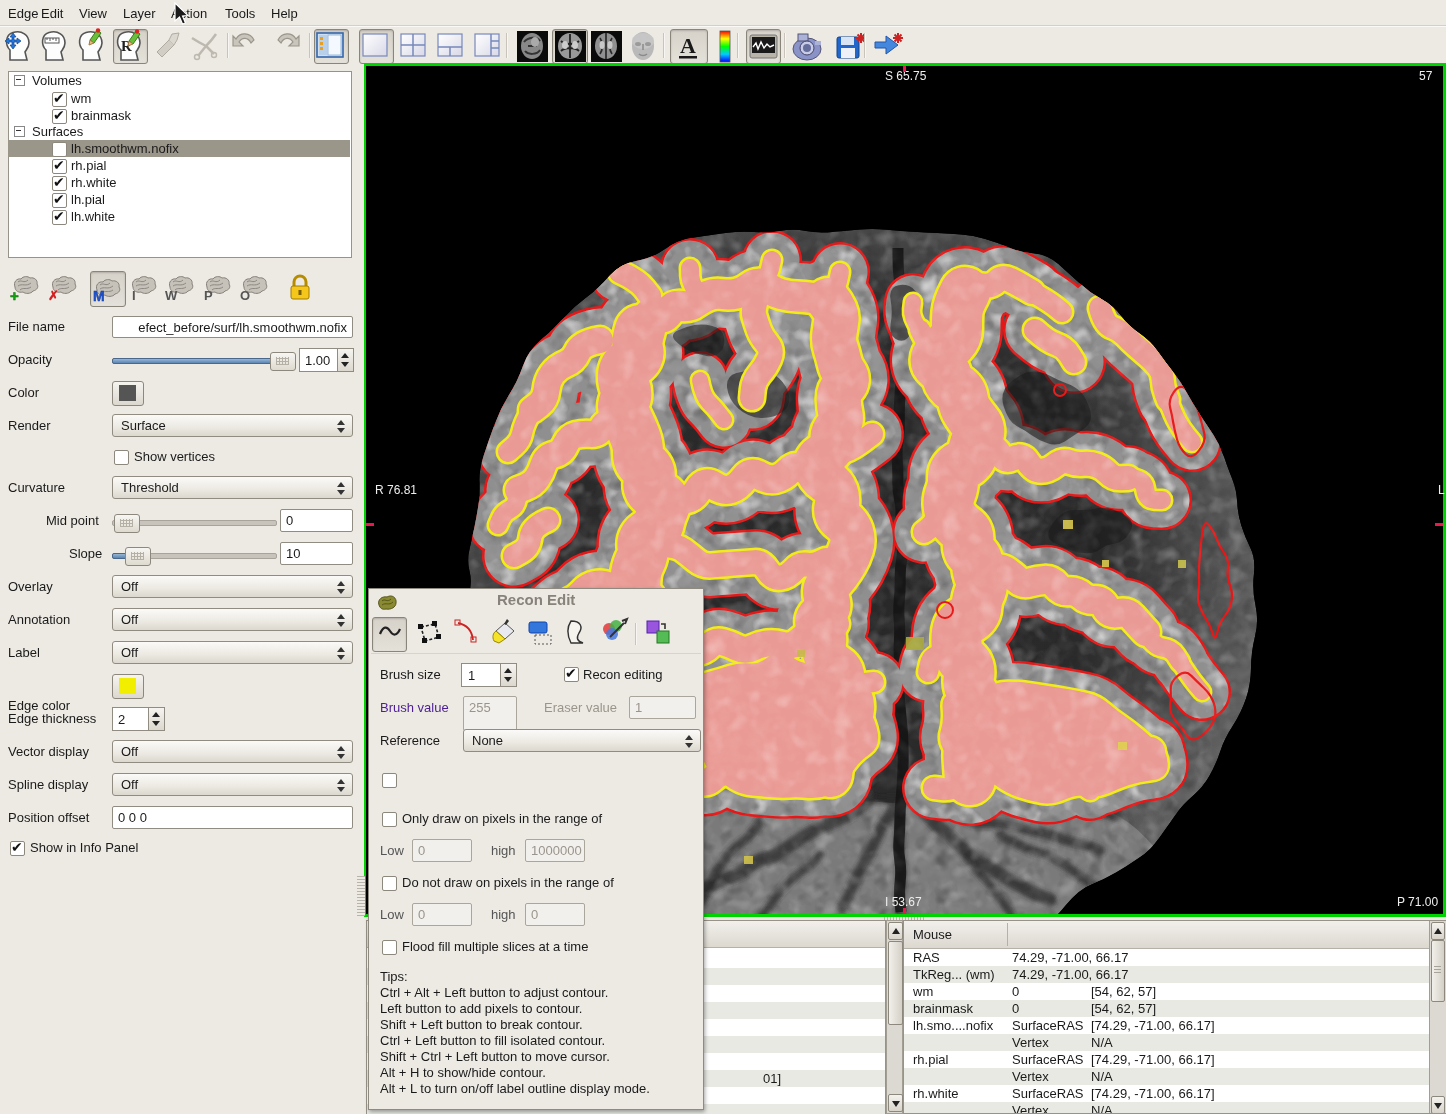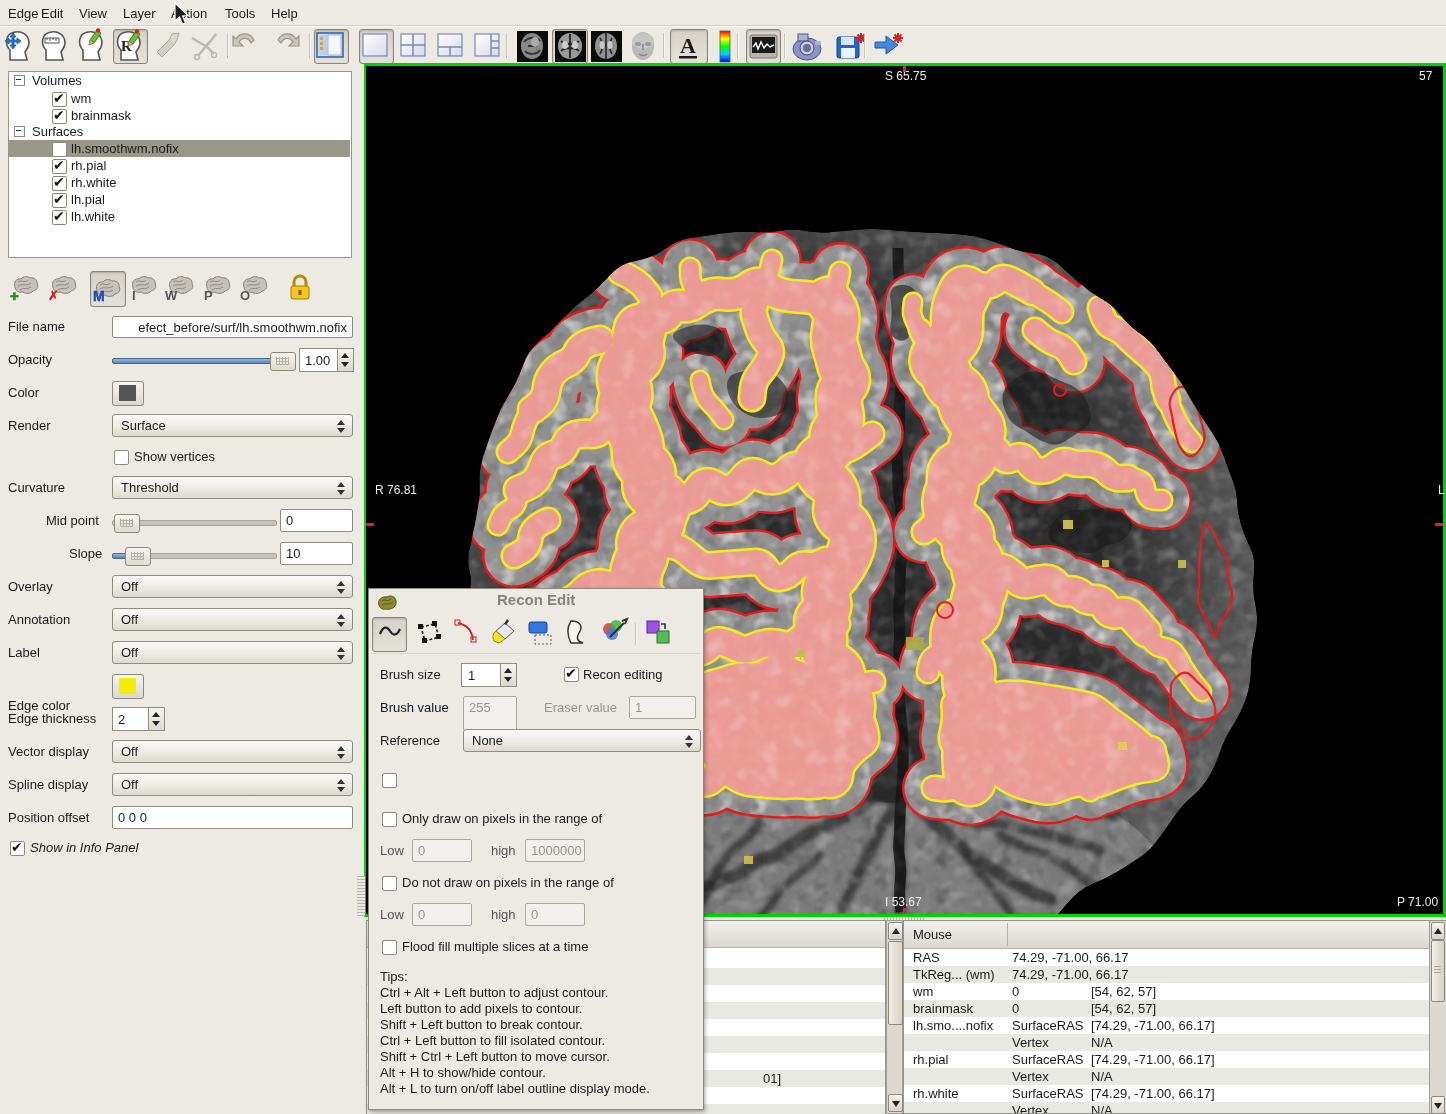--- a/index.html
+++ b/index.html
@@ -317,21 +317,21 @@
       <div class="ar"></div>
     </div>
  <div class="lbl" style="left:8px;top:777px;">Spline display</div>
  <div class="combo" style="top:773px;">
       <span>Off</span>
       <div class="ar"></div>
     </div>
  <div class="lbl" style="left:8px;top:810px;">Position offset</div>
  <div class="field" style="left:112px;top:806px;width:241px;height:23px;">0 0 0</div>
  <div class="ck c" style="left:10px;top:841px;"></div>
-    <div class="lbl" style="left:30px;top:840px;font-style:italic;">Show in Info Panel</div>
+    <div class="lbl" style="left:30px;top:840px;">Show in Info Panel</div>
 </div>
 
 <div class="abs" style="left:364px;top:63px;width:1082px;height:854px;background:#00d400;"></div>
 <div class="abs" id="mainview" style="left:366px;top:66px;width:1077px;height:848px;background:#000;overflow:hidden;">
     <svg width="1077" height="848" style="position:absolute;left:0;top:0">
 <defs>
 <clipPath id="bclip">
           <path d="M547.1,165.8 Q559.3,166.6 571.4,167.1 Q583.6,167.7 595.5,168.6 Q607.3,169.5 619.3,173.0 Q631.3,176.5 643.1,181.5 Q654.9,186.5 668.3,187.6 Q681.7,188.7 692.3,198.0 Q702.8,207.4 713.1,216.8 Q723.3,226.3 735.3,233.1 Q747.2,239.9 754.9,250.0 Q762.6,260.1 773.5,267.5 Q784.3,274.9 791.8,285.4 Q799.2,295.8 806.9,305.7 Q814.7,315.5 820.7,326.5 Q826.7,337.5 833.6,347.9 Q840.5,358.3 847.2,368.6 Q853.9,378.8 857.8,390.3 Q861.8,401.8 866.2,413.1 Q870.7,424.4 871.2,436.5 Q871.8,448.5 875.4,459.7 Q878.9,470.9 884.3,481.8 Q889.7,492.6 887.9,508.4 Q886.1,524.1 889.5,539.6 Q892.9,555.1 889.0,570.5 Q885.1,585.9 885.0,601.8 Q884.9,617.7 880.1,632.3 Q875.2,646.9 866.8,659.8 Q858.3,672.8 854.2,685.5 Q850.0,698.1 843.5,709.7 Q836.9,721.2 826.7,730.0 Q816.4,738.7 809.1,749.4 Q801.7,760.0 793.2,771.9 Q784.7,783.7 772.8,791.8 Q760.9,800.0 749.6,806.6 Q738.4,813.2 725.8,818.0 Q713.2,822.9 699.5,839.2 Q685.8,855.6 676.0,863.7 Q666.2,871.9 659.7,882.3 Q653.3,892.7 642.3,891.5 Q631.3,890.3 620.0,890.6 Q608.7,890.9 597.3,893.2 Q586.0,895.6 574.7,895.4 Q563.3,895.1 552.0,895.9 Q540.7,896.7 529.3,896.8 Q518.0,896.8 506.7,897.2 Q495.3,897.5 484.0,896.5 Q472.7,895.6 461.3,894.4 Q450.0,893.2 438.7,895.6 Q427.3,898.0 416.0,895.3 Q404.7,892.6 393.3,893.9 Q382.0,895.3 370.7,895.4 Q359.3,895.5 348.0,893.5 Q336.7,891.5 325.3,892.8 Q313.9,894.1 303.4,882.0 Q292.8,869.9 283.4,857.0 Q273.9,844.1 262.1,837.1 Q250.2,830.0 236.6,825.9 Q222.9,821.9 214.8,808.6 Q206.7,795.3 193.4,787.4 Q180.1,779.4 173.4,764.6 Q166.6,749.9 158.0,736.7 Q149.4,723.6 139.9,711.1 Q130.5,698.6 126.8,683.5 Q123.2,668.3 118.3,653.0 Q113.5,637.7 111.0,621.8 Q108.6,605.9 105.4,595.0 Q102.1,584.0 101.2,572.8 Q100.4,561.7 99.9,550.4 Q99.4,539.1 102.9,527.9 Q106.3,516.8 103.6,505.5 Q100.9,494.3 103.5,483.2 Q106.0,472.2 108.4,461.2 Q110.7,450.2 112.4,439.0 Q114.2,427.9 113.5,416.3 Q112.8,404.7 117.8,389.2 Q122.9,373.6 128.5,358.4 Q134.2,343.1 142.8,329.3 Q151.4,315.6 156.9,299.9 Q162.4,284.2 174.7,274.0 Q187.0,263.8 197.3,252.3 Q207.6,240.7 220.2,231.5 Q232.7,222.3 243.4,210.0 Q254.1,197.8 270.0,195.0 Q285.9,192.3 299.0,183.1 Q312.0,173.9 327.9,171.6 Q343.7,169.3 359.4,167.1 Q375.1,164.9 388.1,166.1 Q401.0,167.3 414.0,165.0 Q427.0,162.7 440.0,165.1 Q453.0,167.4 466.7,165.9 Q480.3,164.4 494.0,163.4 Q507.7,162.5 521.3,163.7 Q535.0,165.0 547.1,165.8 Z"></path>
         </clipPath>
 <radialGradient id="baseg" cx="0.46" cy="0.45" r="0.62">
@@ -754,21 +754,21 @@
       </g>
  </svg>
  <div class="abs" style="left:2px;top:64px;width:330px;height:1px;background:#d8d4cc;"></div>
  <div class="lbl" style="left:11px;top:78px;">Brush size</div>
  <div class="spin" style="left:92px;top:74px;width:56px;height:24px;">
       <span style="position:absolute;left:6px;top:4px;">1</span>
       <div class="spbtns"></div>
     </div>
  <div class="ck c" style="left:195px;top:78px;"></div>
     <div class="lbl" style="left:214px;top:78px;">Recon editing</div>
- <div class="lbl" style="left:11px;top:111px;color:#0f172a;">Brush value</div>
+ <div class="lbl" style="left:11px;top:111px;color:#4c1d95;">Brush value</div>
  <div class="field gray" style="left:94px;top:107px;width:54px;height:35px;">255</div>
  <div class="lbl" style="left:175px;top:111px;color:#9a958c;">Eraser value</div>
  <div class="field gray" style="left:260px;top:107px;width:67px;height:23px;">1</div>
  <div class="lbl" style="left:11px;top:144px;">Reference</div>
  <div class="combo" style="left:94px;top:140px;width:238px;">
       <span>None</span>
       <div class="ar"></div>
     </div>
  <div class="ck" style="left:13px;top:184px;"></div>
  <div class="ck" style="left:13px;top:223px;"></div>

